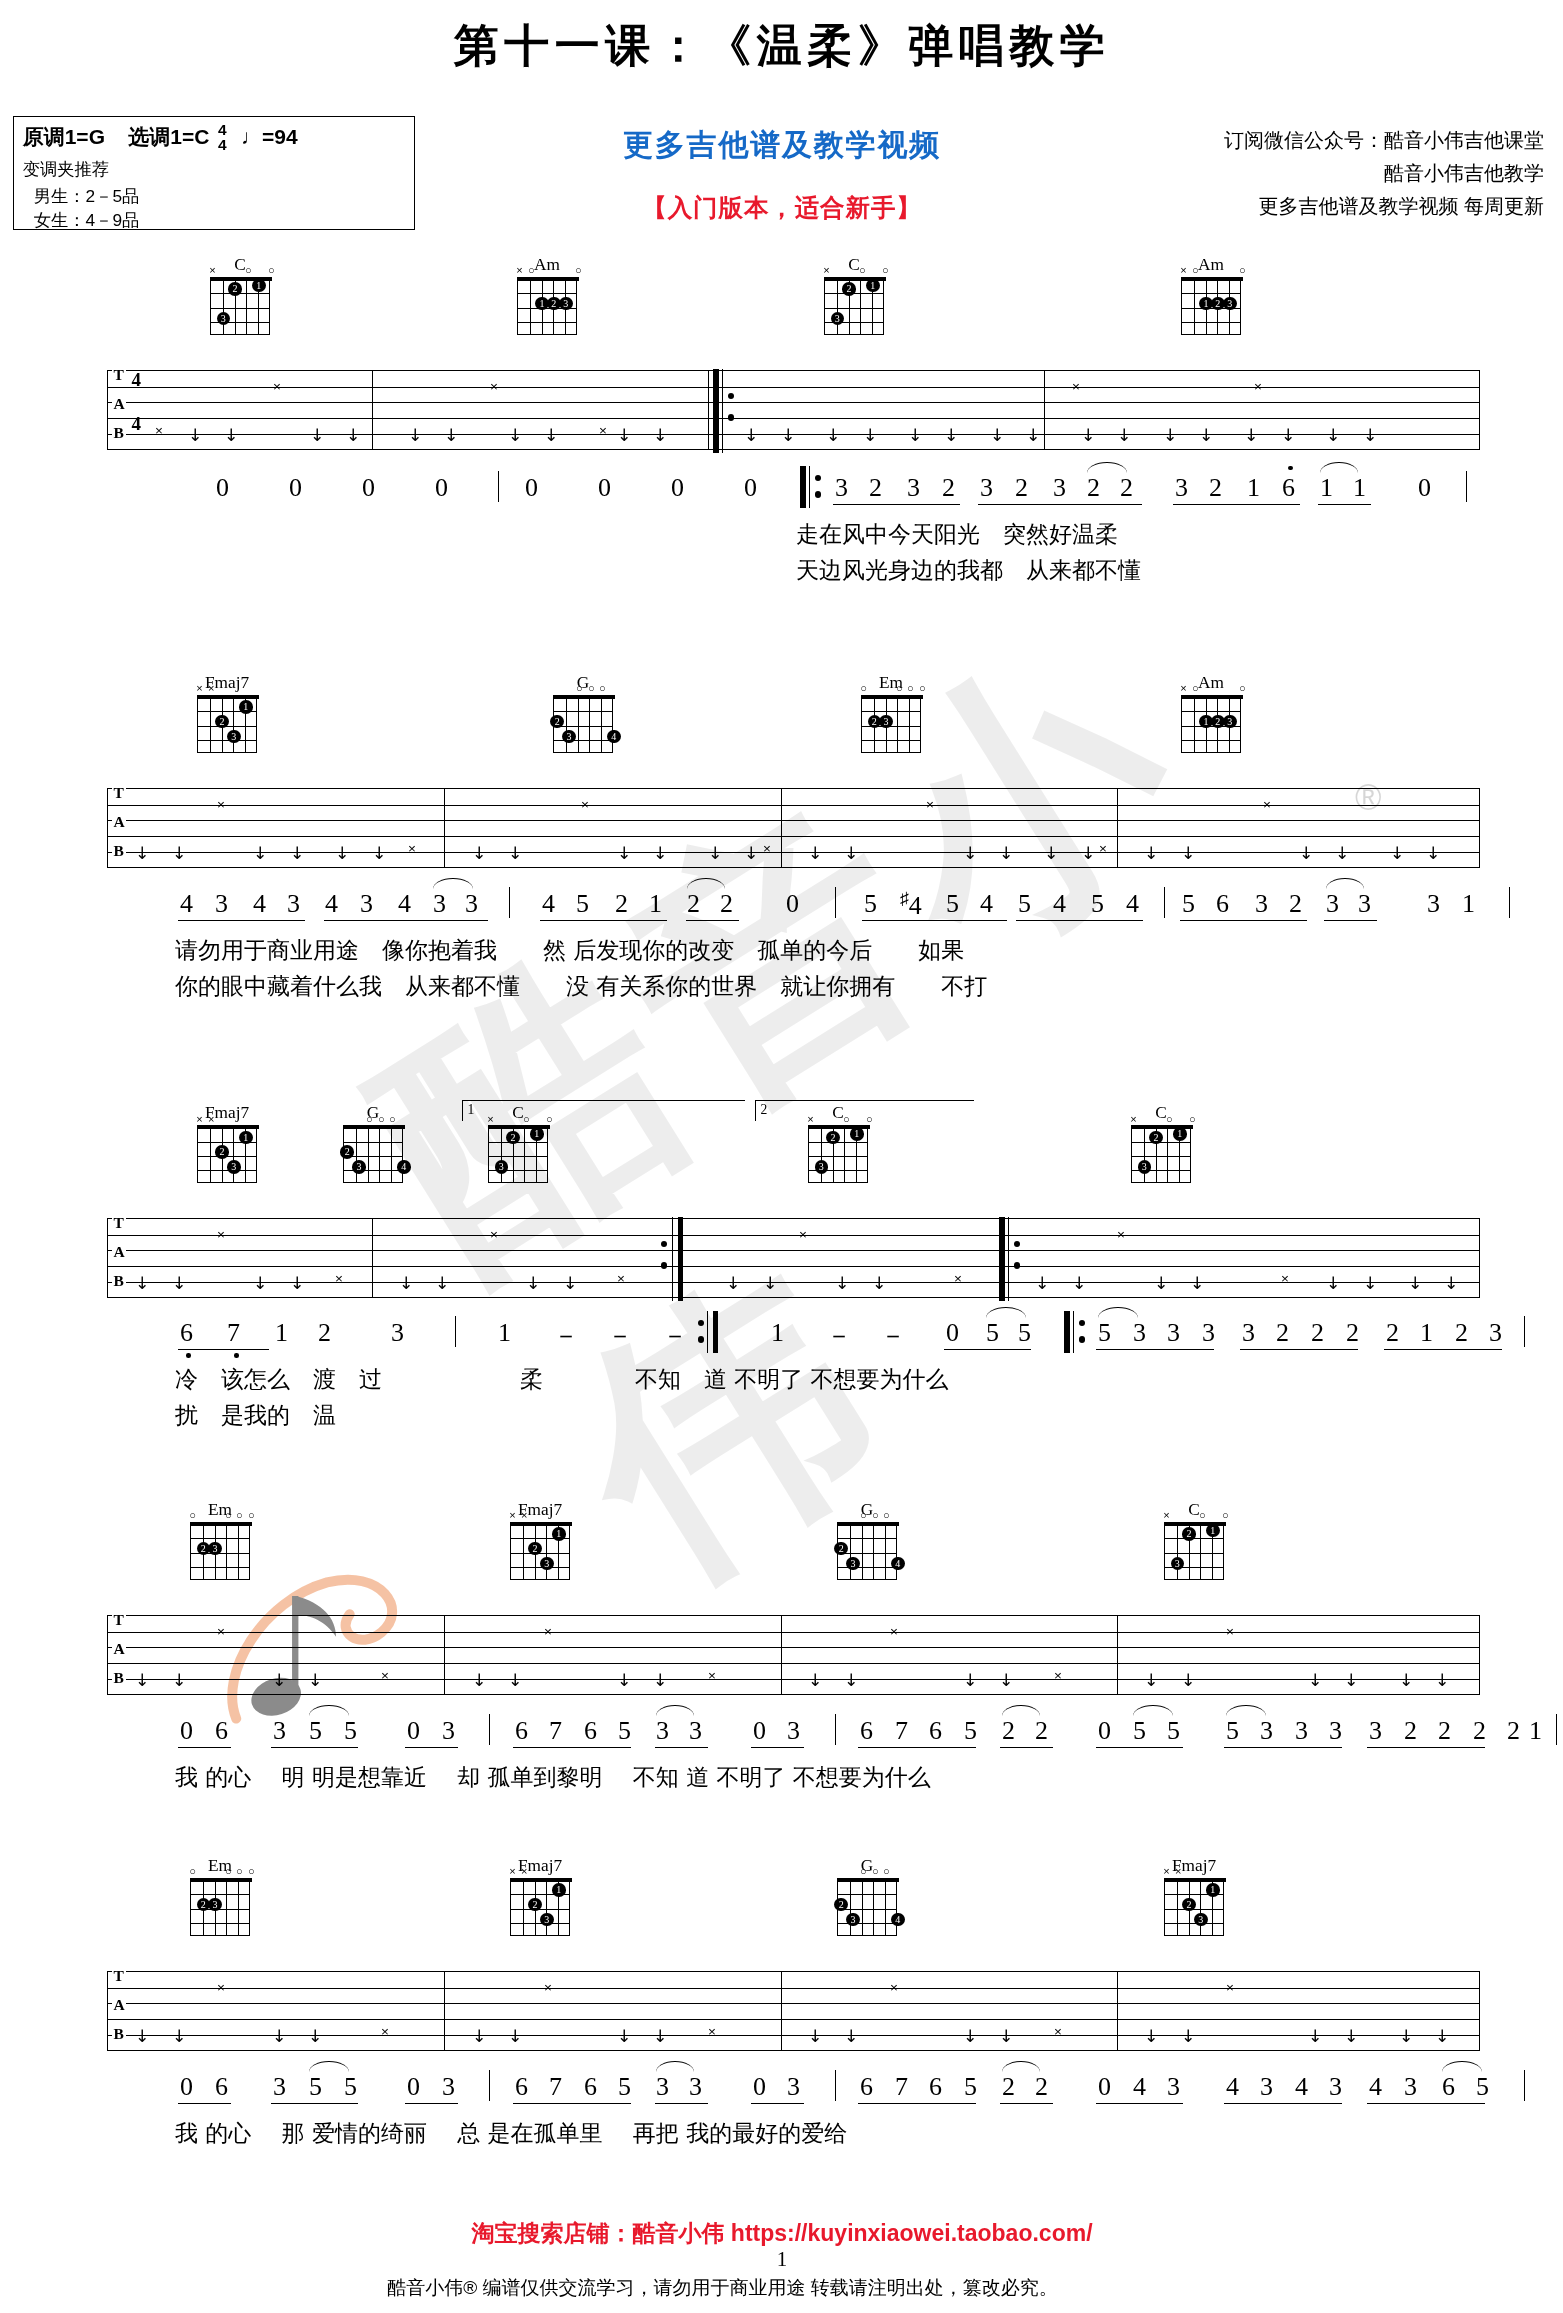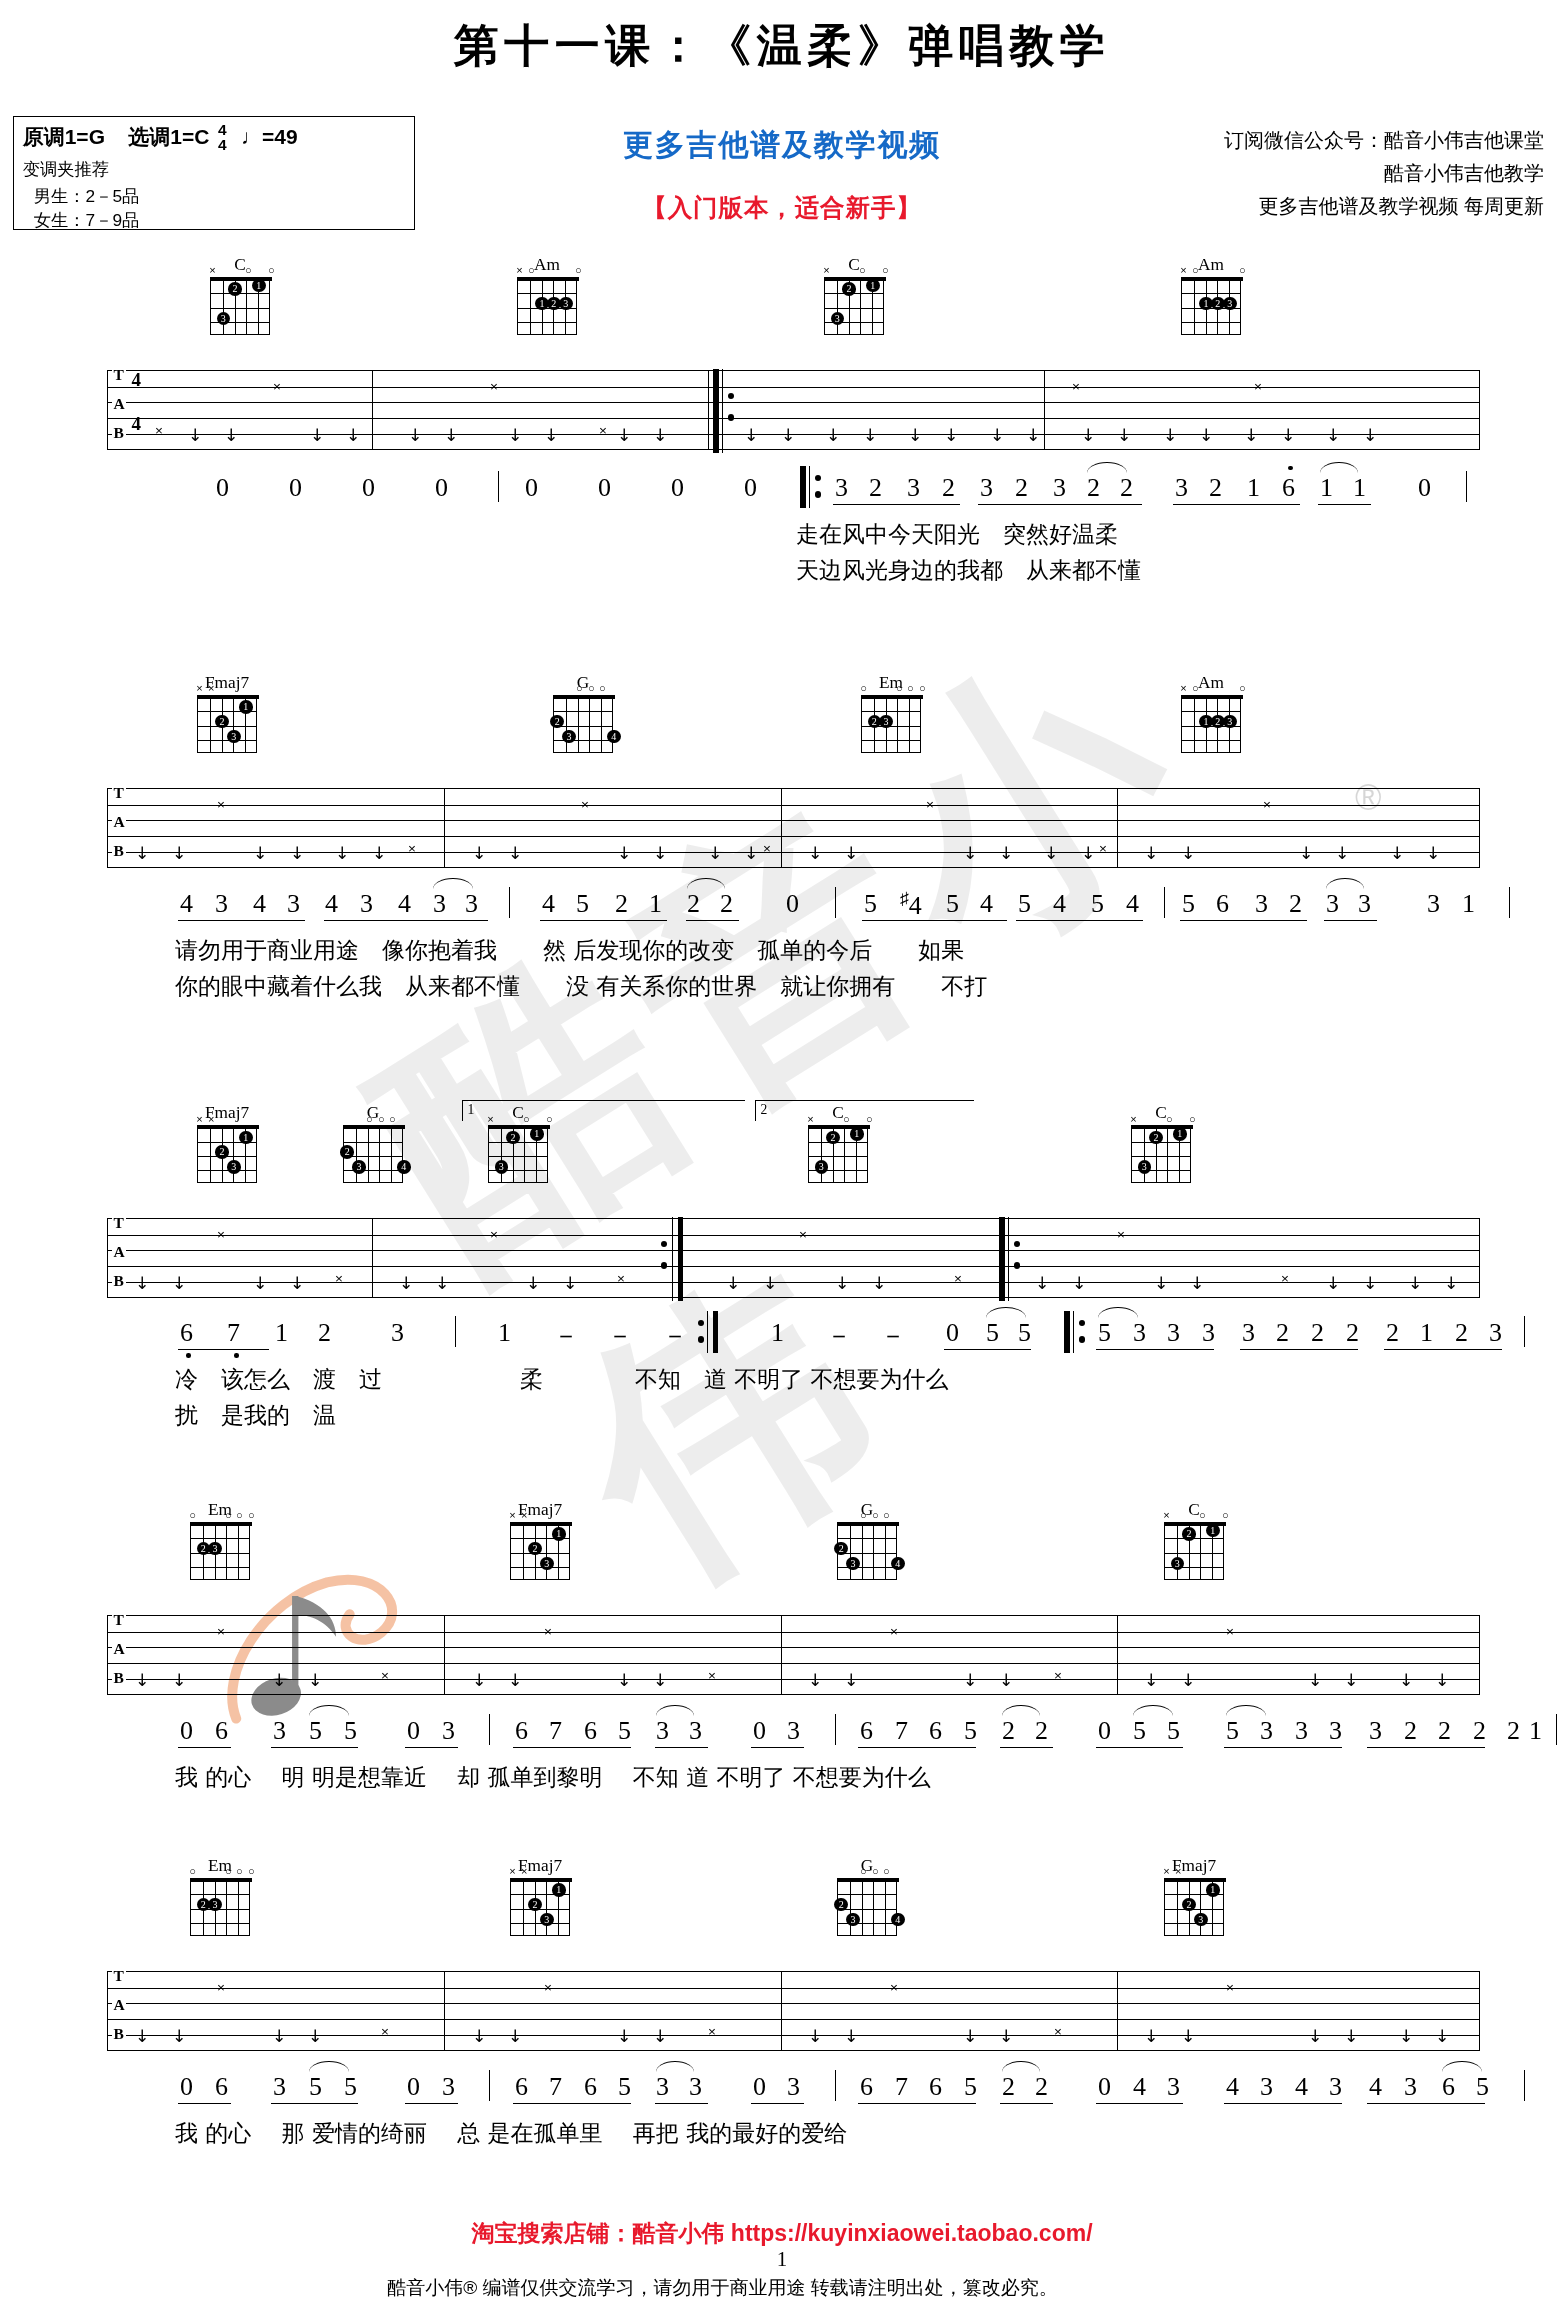--- a/index.html
+++ b/index.html
@@ -152,25 +152,25 @@
 
   <div class="keybox">
     <div class="keyline1">
       <span>原调1=G</span>
       &nbsp;&nbsp;
       <span>选调1=C</span>
       <span class="frac">
         <span>4</span><br>
         <span>4</span>
       </span>
-      &nbsp;<span>♩=49</span>
+      &nbsp;<span>♩=94</span>
     </div>
     <div class="keyline2">变调夹推荐</div>
     <div class="keyline3">男生：2－5品</div>
-    <div class="keyline4">女生：7－9品</div>
+    <div class="keyline4">女生：4－9品</div>
   </div>
 
   <div class="hdr-right">
     <div>订阅微信公众号：酷音小伟吉他课堂</div>
     <div>酷音小伟吉他教学</div>
     <div>更多吉他谱及教学视频 每周更新</div>
   </div>
 
   <div class="wm">酷音小伟</div>
   <div class="wm-r">®</div>

